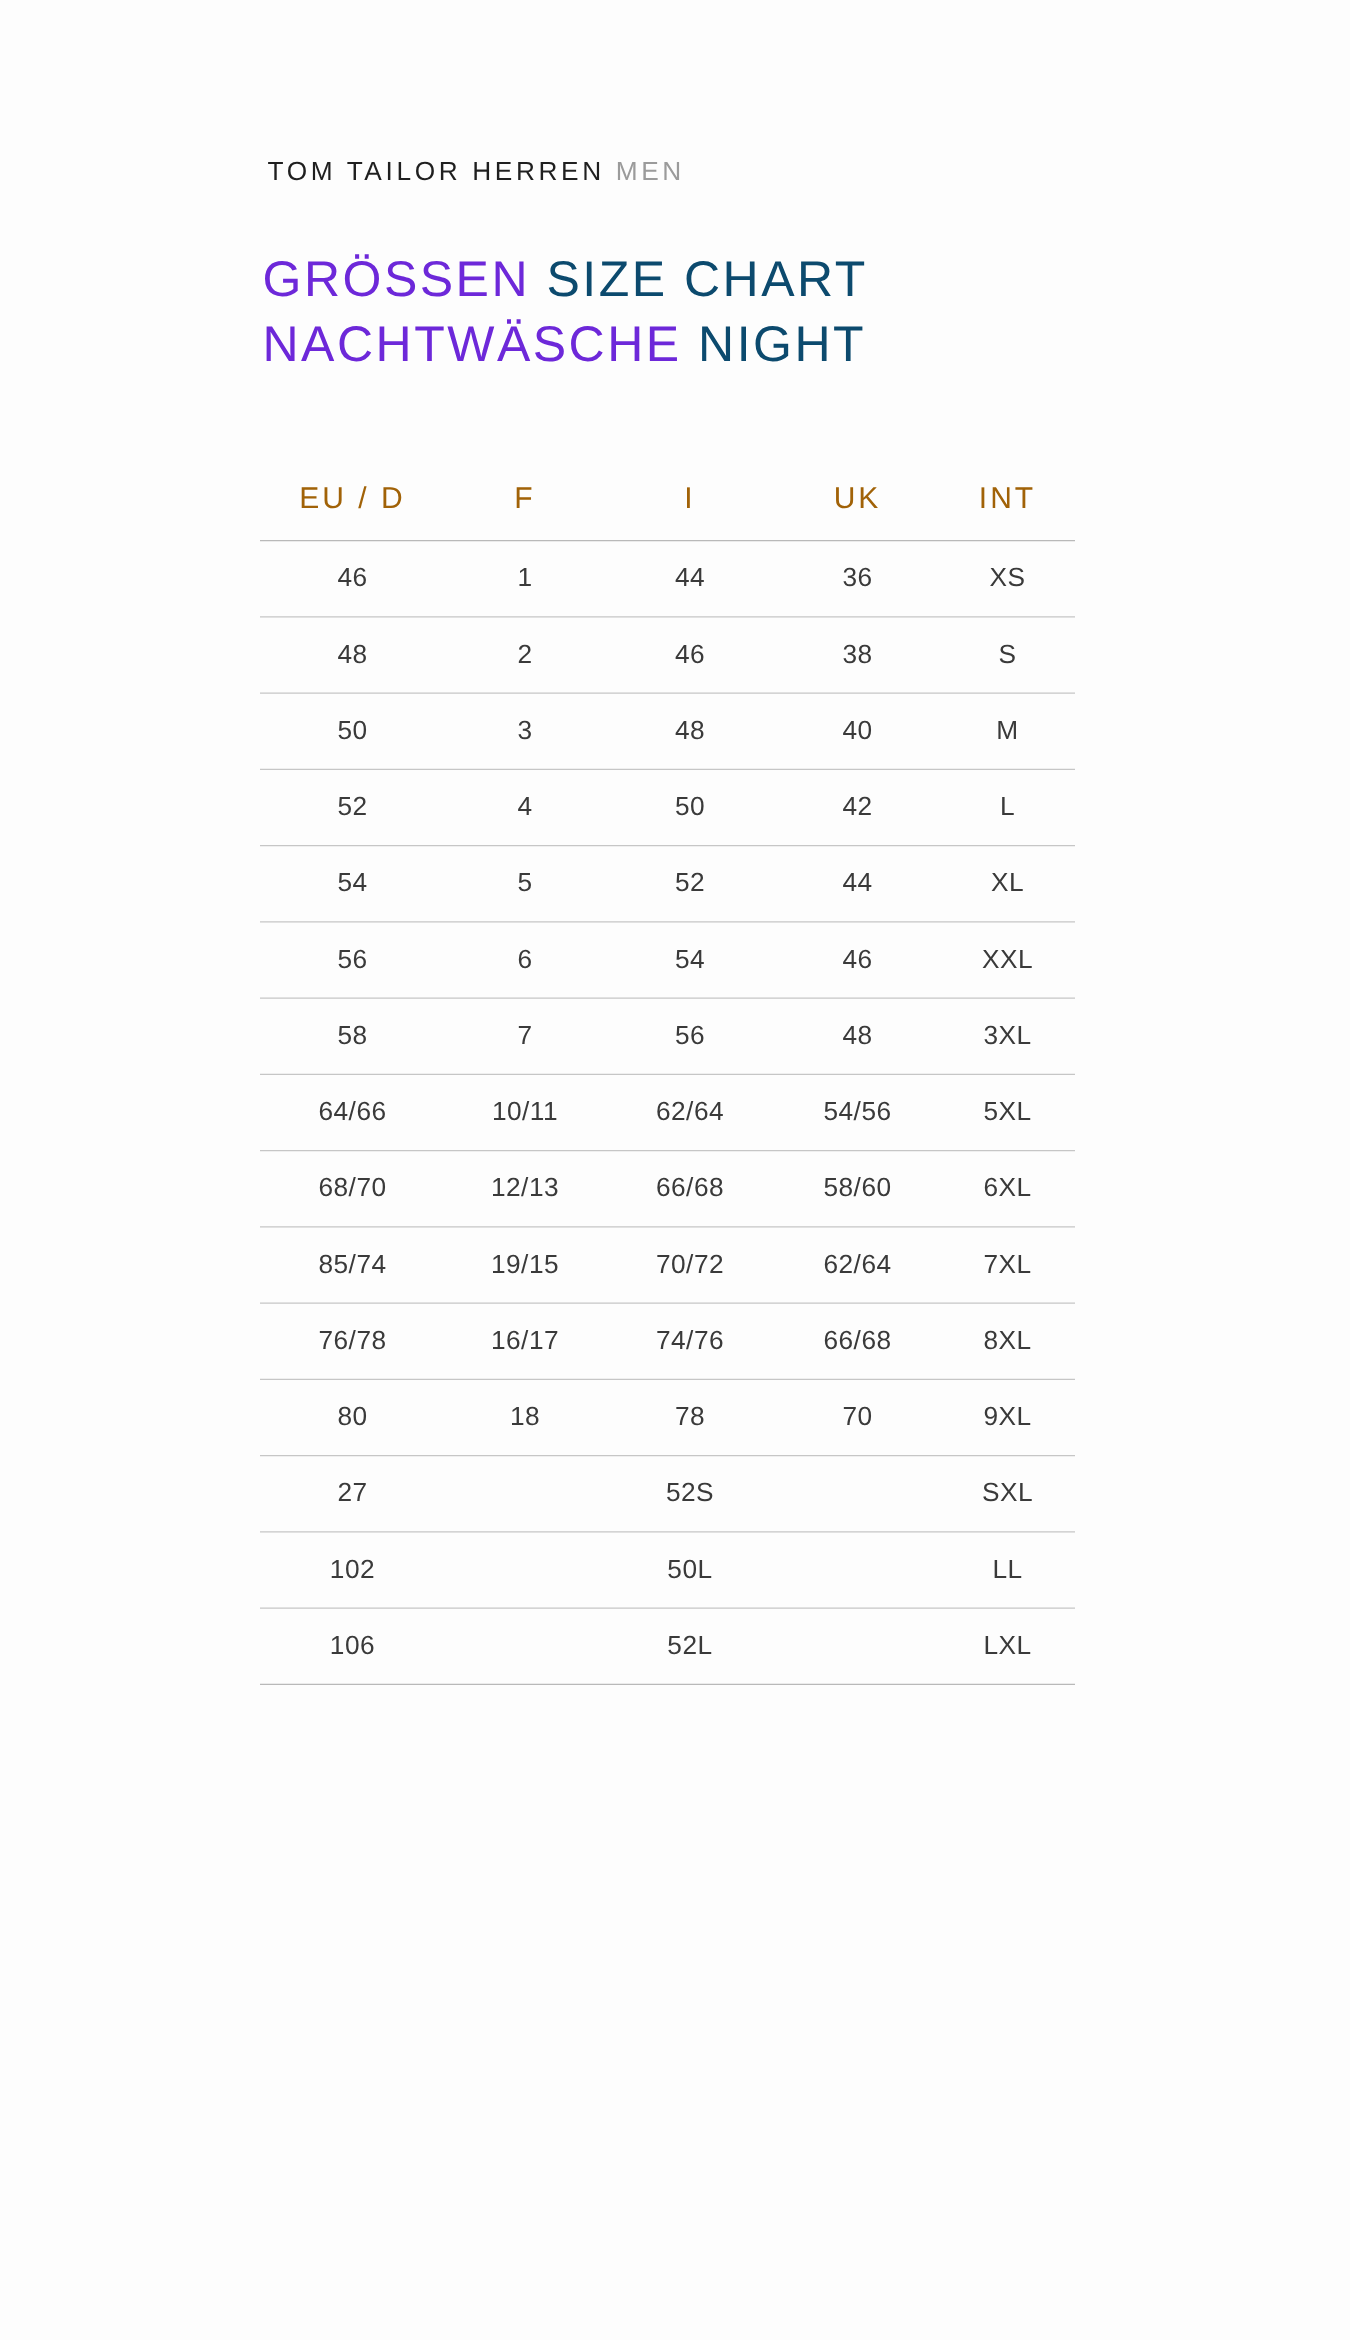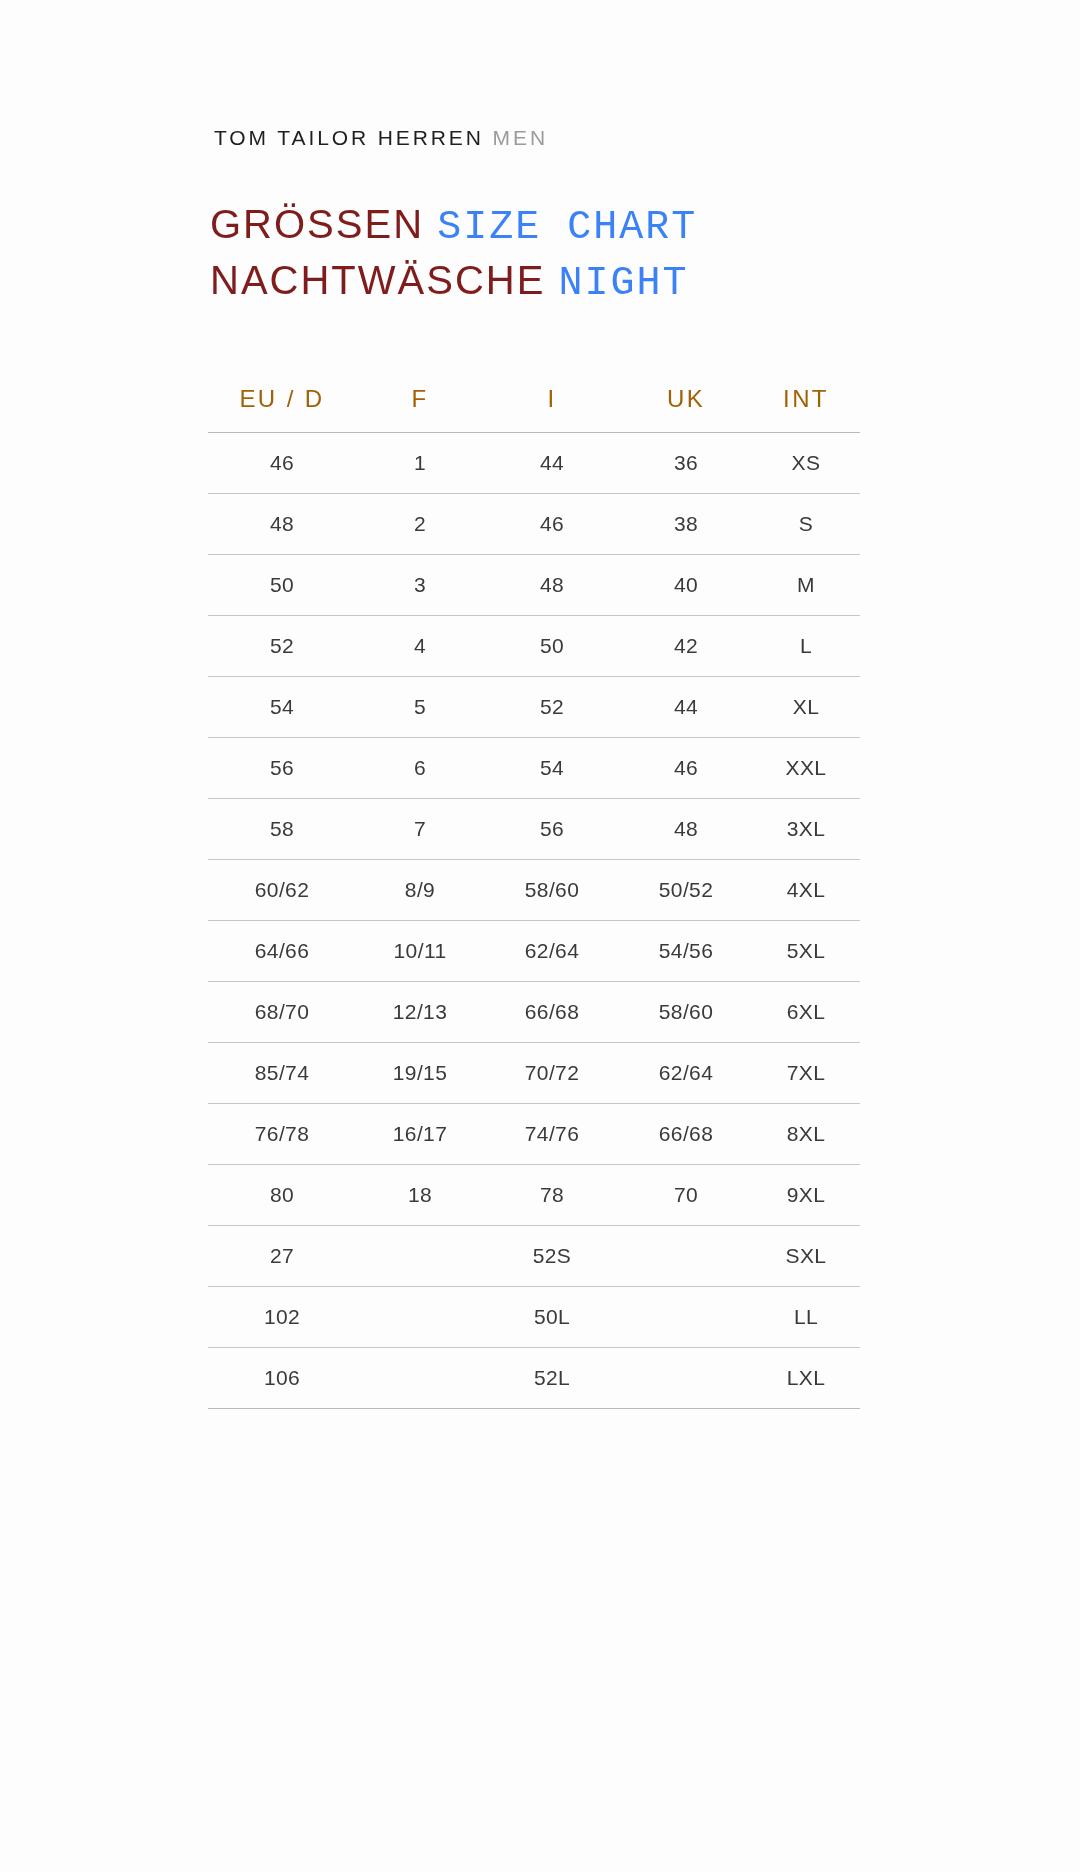--- a/index.html
+++ b/index.html
@@ -43,22 +43,22 @@
     left: 210px;
     top: 198px;
     line-height: 1.30;
     white-space: nowrap;
   }
   .title-row {
     font-size: 40px;
     font-weight: 300;
     letter-spacing: 2.0px;
   }
-  .title-strong { color: #7f1d1d; }
-  .title-muted { color: #3b82f6; font-family: Liberation Mono, monospace; }
+  .title-strong { color: #6d28d9; }
+  .title-muted { color: #0c4a6e; }
 
   
   .size-table {
     position: absolute;
     left: 208px;
     top: 372px;
     width: 652px;
     border-collapse: collapse;
     table-layout: fixed;
   }
@@ -171,27 +171,20 @@
           <td>XXL</td>
         </tr>
         <tr>
           <td>58</td>
           <td>7</td>
           <td>56</td>
           <td>48</td>
           <td>3XL</td>
         </tr>
         <tr>
-          <td>60/62</td>
-          <td>8/9</td>
-          <td>58/60</td>
-          <td>50/52</td>
-          <td>4XL</td>
-        </tr>
-        <tr>
           <td>64/66</td>
           <td>10/11</td>
           <td>62/64</td>
           <td>54/56</td>
           <td>5XL</td>
         </tr>
         <tr>
           <td>68/70</td>
           <td>12/13</td>
           <td>66/68</td>

